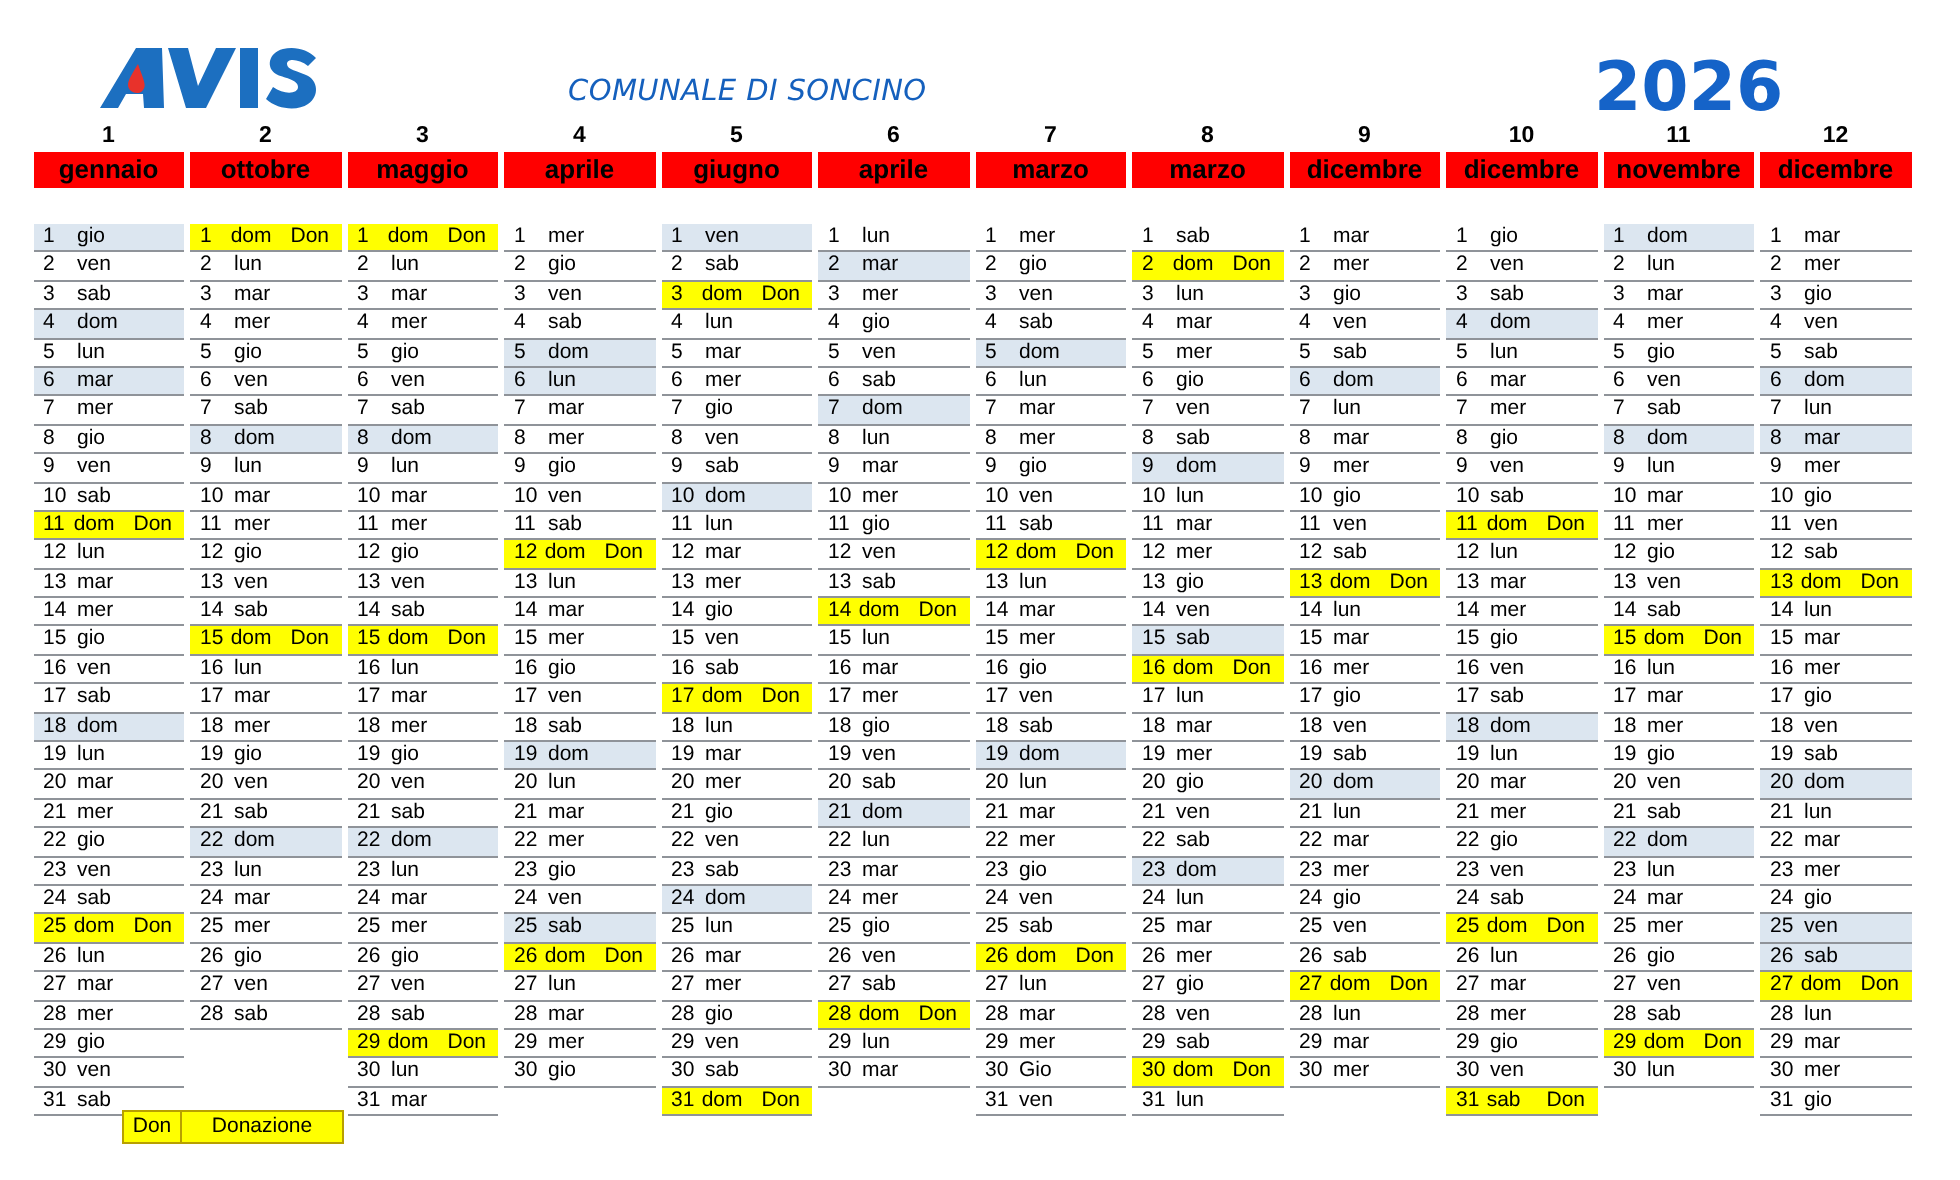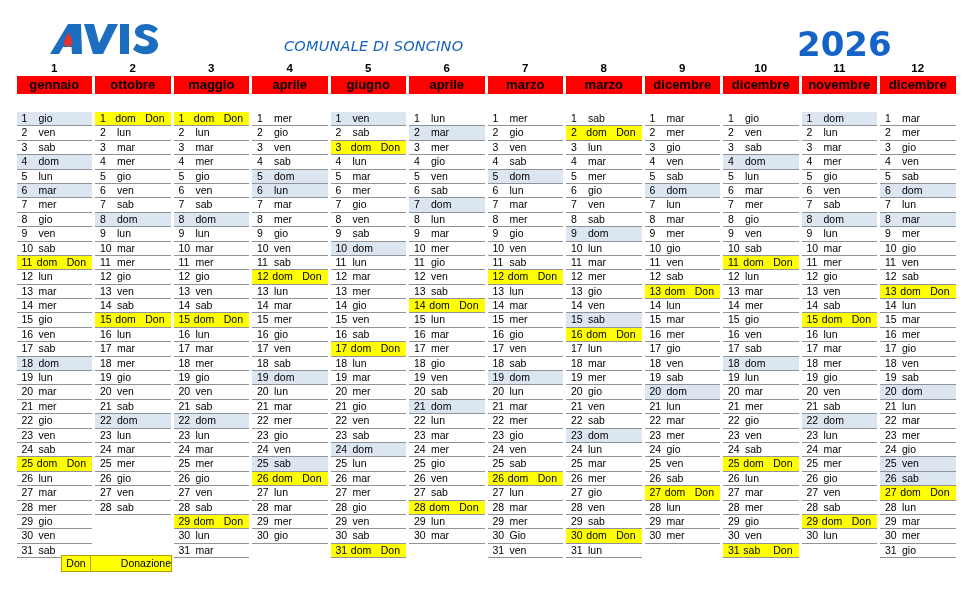--- a/index.html
+++ b/index.html
@@ -13,21 +13,21 @@
   .mnum { text-align:center; font-weight:bold; font-size:11.5px; height:15px; line-height:15px; color:#000; }
   .mname { background:#ff0000; color:#000; text-align:center; font-weight:bold; font-size:13px; height:18px; line-height:18px; margin-bottom:18px; }
   .day { height:13.4px; line-height:13.6px; font-size:10.5px; color:#000; border-bottom:1px solid #8f9399; display:flex; position:relative; white-space:nowrap; }
   .day.h { background:#dce6f0; }
   .day.d { background:#ffff00; }
   .dn { width:19px; padding-left:5px; box-sizing:border-box; }
   .dw { width:34px; padding-left:3px; }
   .dd { flex:1; text-align:right; padding-right:6px; }
   .legend { position:absolute; left:61px; top:555px; display:flex; height:15px; border:1px solid #b8a000; background:#ffff00; font-size:10.5px; line-height:15px; }
   .legend .lk { width:28px; text-align:center; border-right:1px solid #b8a000; }
-  .legend .lv { width:80px; text-align:right; }
+  .legend .lv { width:80px; text-align:center; }
 </style>
 </head>
 <body>
 
 <div class="logo">
   <svg width="112" height="36" viewBox="0 0 112 36">
 
     <path d="M2 34 L20 4 L33 4 L34 34 L24 34 L23.5 27 L15 27 L11 34 Z" fill="#1c6fc0"></path>
     <path d="M21 12 C18 17 16 20 16 22.5 C16 25 18.5 26.5 20.5 26.5 C22.8 26.5 24.5 24.6 24.3 22.2 C24 19.5 22.5 16.5 21 12 Z" fill="#e8322b"></path>
     <path d="M36 4 L46 4 L51 23 L60 4 L70 4 L55 34 L45 34 Z" fill="#1c6fc0"></path>

